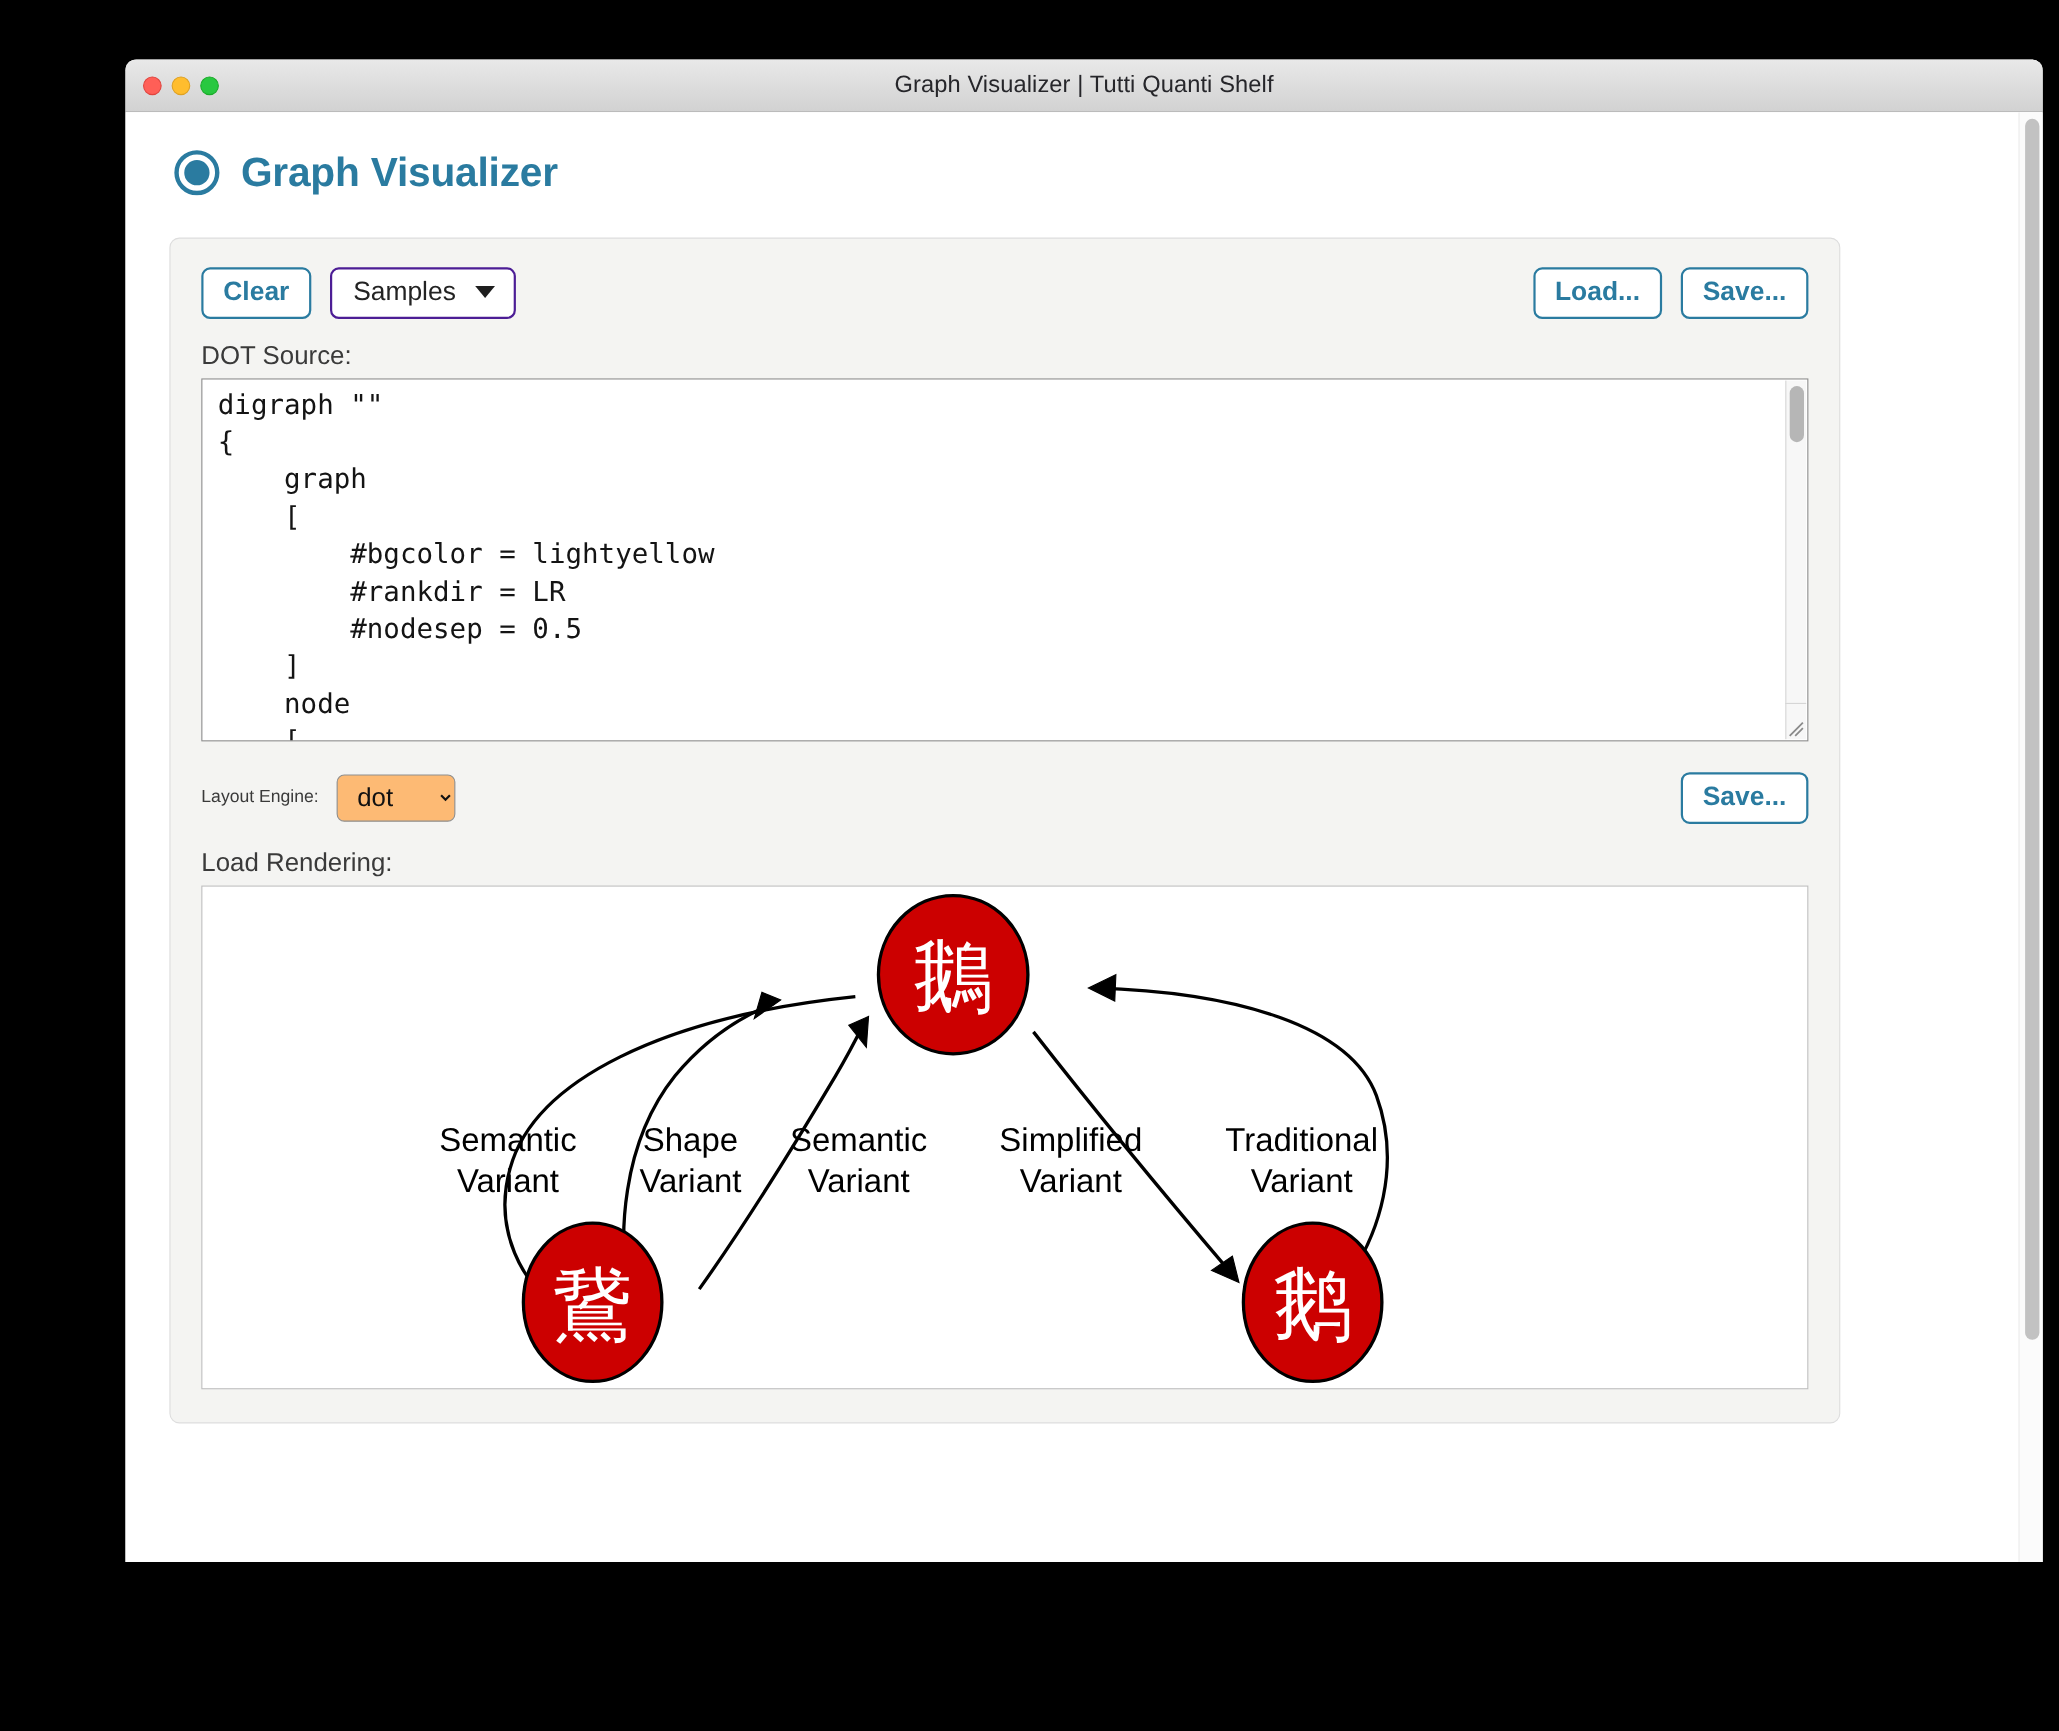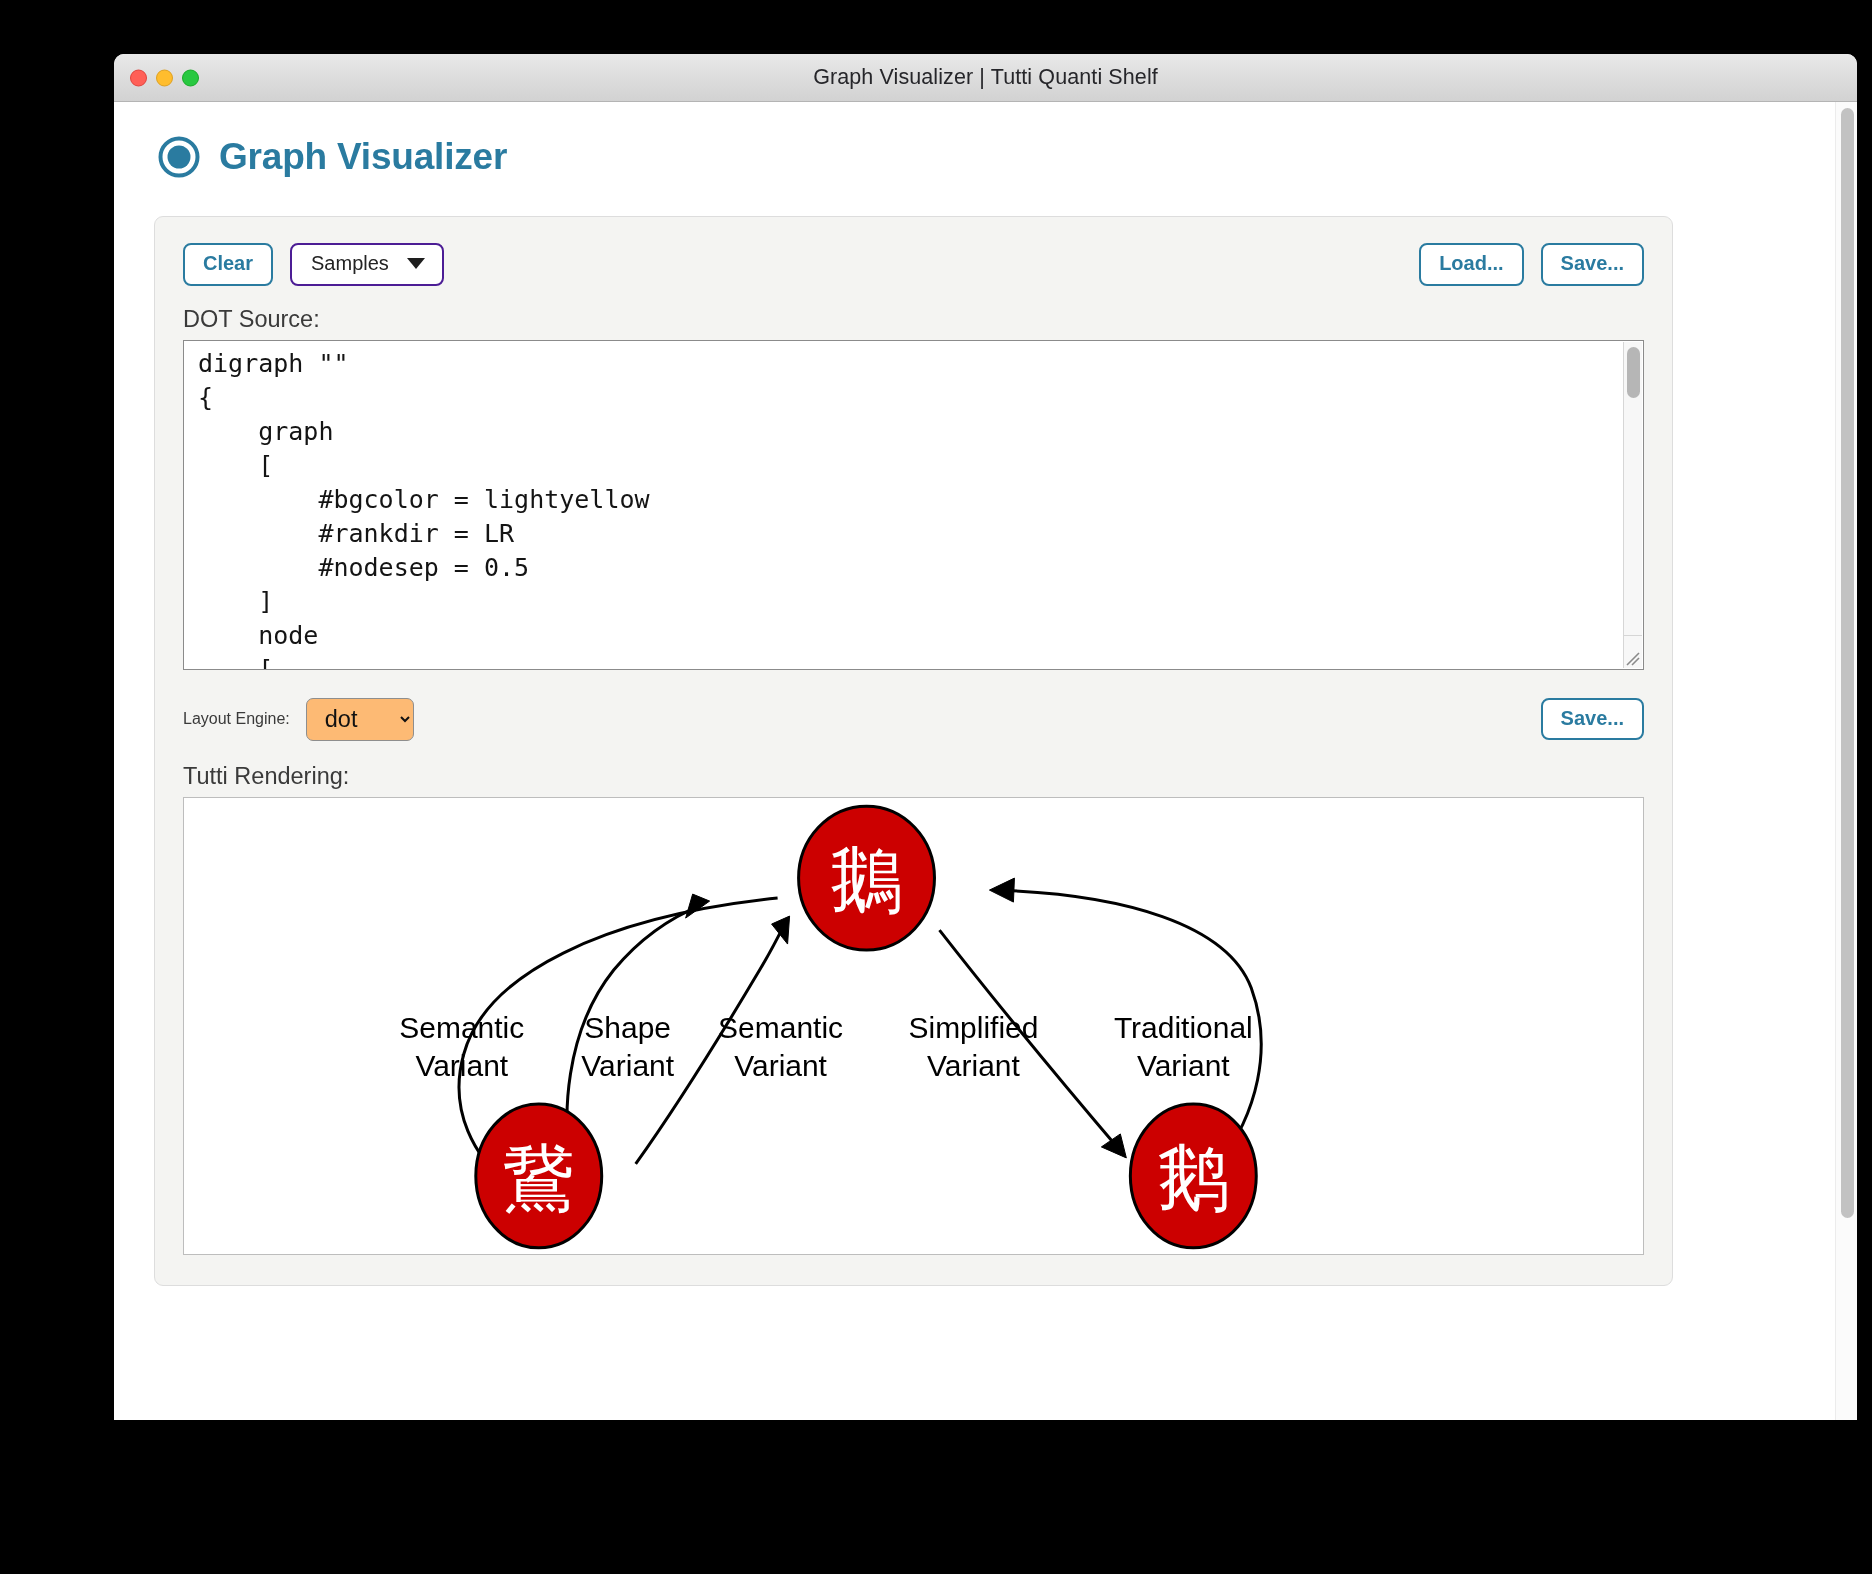--- a/index.html
+++ b/index.html
@@ -98,21 +98,21 @@
   #toolbar {
     display: flex;
     align-items: center;
     margin-bottom: 20px;
   }
   #toolbar-left  { display: flex; gap: 17px; }
   #toolbar-right { display: flex; gap: 17px; margin-left: auto; padding-left: 28px; }
 
   .btn {
     font-family: "Liberation Sans", sans-serif;
-    font-size: 20px;
+    font-size: 24px;
     font-weight: bold;
     background: #ffffff;
     border: 2px solid #2a7ba0;
     color: #2a7ba0;
     border-radius: 8px;
     padding: 8px 18px 9px 18px;
     cursor: pointer;
     line-height: 1.08;
     white-space: nowrap;
   }
@@ -317,21 +317,21 @@
         </div>
 
         <div id="engine-row">
           <span id="engine-label">Layout Engine:</span>
           <select id="engine-select">
             <option selected="">dot</option>
           </select>
           <button id="engine-save" class="btn">Save...</button>
         </div>
 
-        <label class="field-label">Tutti Rendering:</label>
+        <label class="field-label">Load Rendering:</label>
         <div id="render-wrap">
           <svg id="graph-svg" viewBox="0 0 1460 456" preserveAspectRatio="xMidYMid meet">
 
             <g>
               <path class="gedge" d="M 594,100 C 420,118 302,176 280,256 C 264,312 290,360 330,392"></path>
               <polygon class="garrow" points="330,398 316,373 341,379"></polygon>
             </g>
 
             <g>
               <path class="gedge" d="M 390,378 C 376,320 382,232 430,172 C 458,138 490,118 520,106"></path>

